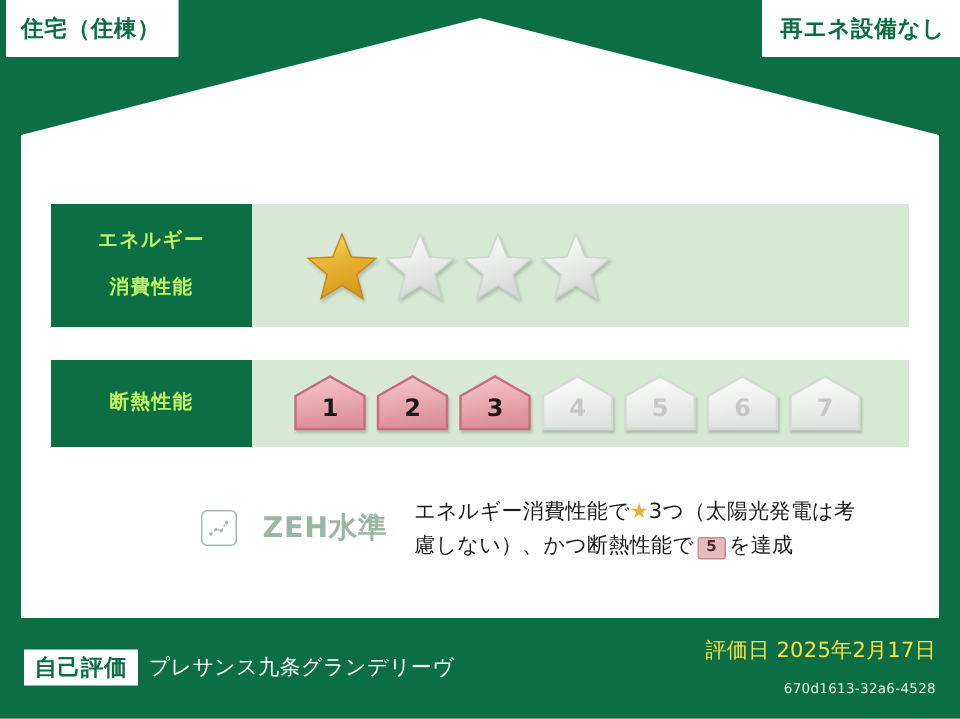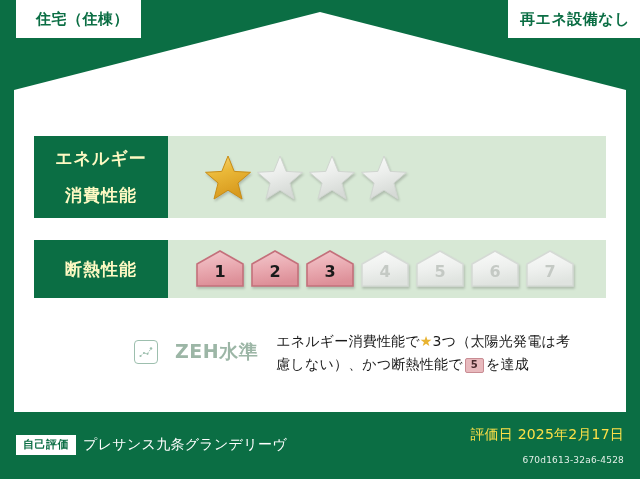--- a/index.html
+++ b/index.html
@@ -30,23 +30,23 @@
     color: #0b6e44;
     font-weight: bold;
     font-size: 15px;
     letter-spacing: 0.5px;
     display: flex;
     align-items: center;
     justify-content: center;
     z-index: 6;
   }
   #tag-left {
-    left: 16px;
+    left: 4px;
     height: 38px;
-    padding: 0 12px 0 20px;
+    padding: 0 12px 0 10px;
   }
   #tag-right {
     right: 0;
     height: 38px;
     padding: 0 10px 0 12px;
   }
 
   
   #house-body {
     position: absolute;
@@ -93,22 +93,22 @@
     display: flex;
     z-index: 4;
   }
   #row-energy { top: 136px; }
   #row-insulation { top: 240px; height: 58px; }
 
   .row-label {
     width: 134px;
     flex: 0 0 134px;
     background: #0b6e44;
-    color: #fef9c3;
-    font-size: 17px;
+    color: #bef264;
+    font-size: 13px;
     font-weight: bold;
     letter-spacing: 1px;
     display: flex;
     flex-direction: column;
     align-items: center;
     justify-content: center;
     line-height: 1.45;
     text-align: center;
     gap: 12px;
   }
@@ -228,21 +228,21 @@
     align-items: center;
     justify-content: space-between;
     padding: 0 16px 6px 16px;
     box-sizing: border-box;
     color: #ffffff;
   }
   #footer-left { display: flex; align-items: center; }
   #self-eval-chip {
     background: #ffffff;
     color: #0b6e44;
-    font-size: 11px;
+    font-size: 15px;
     font-weight: bold;
     letter-spacing: 0.5px;
     padding: 3px 7px;
     line-height: 1.2;
   }
   #building-name {
     margin-left: 7px;
     font-size: 14px;
     color: #ffffff;
     letter-spacing: 0.3px;

